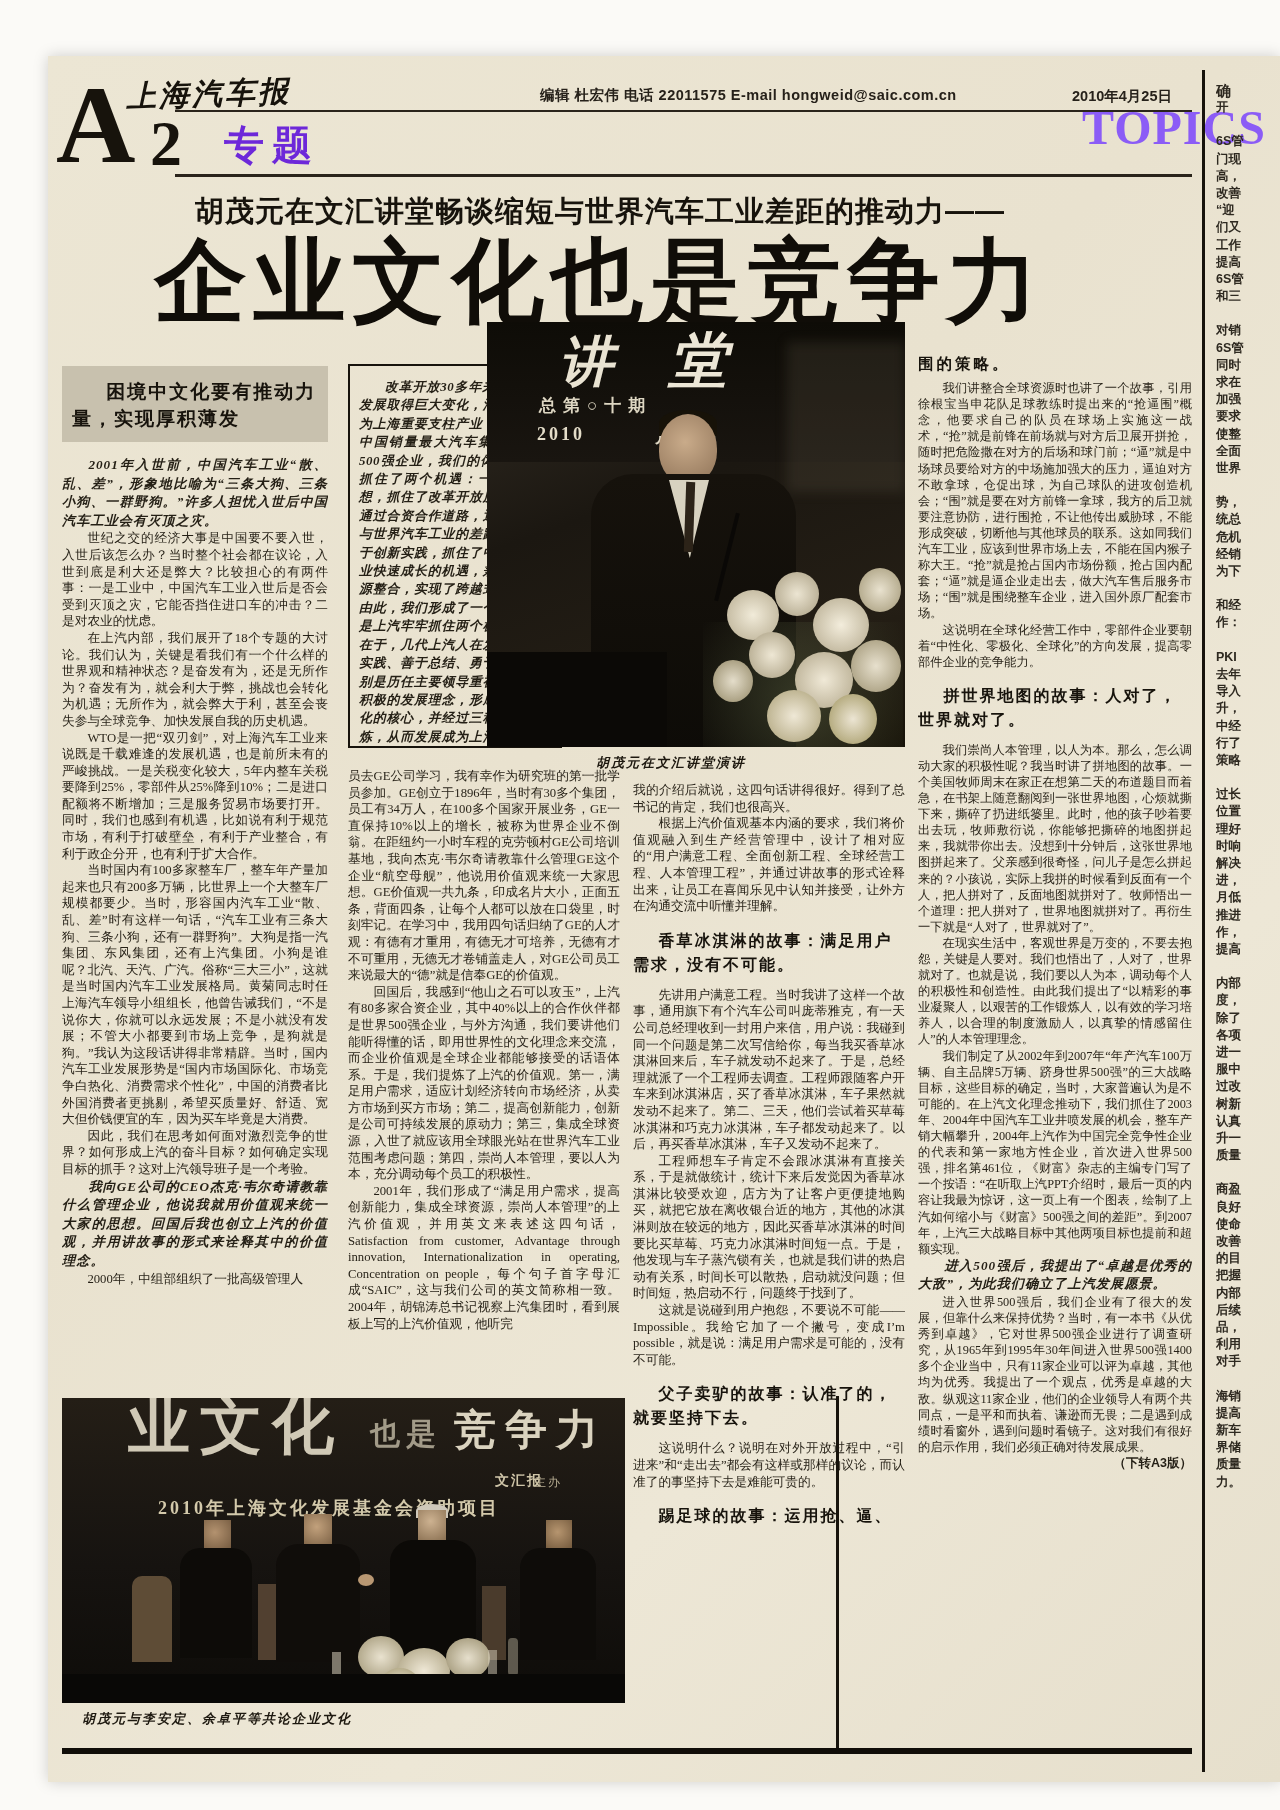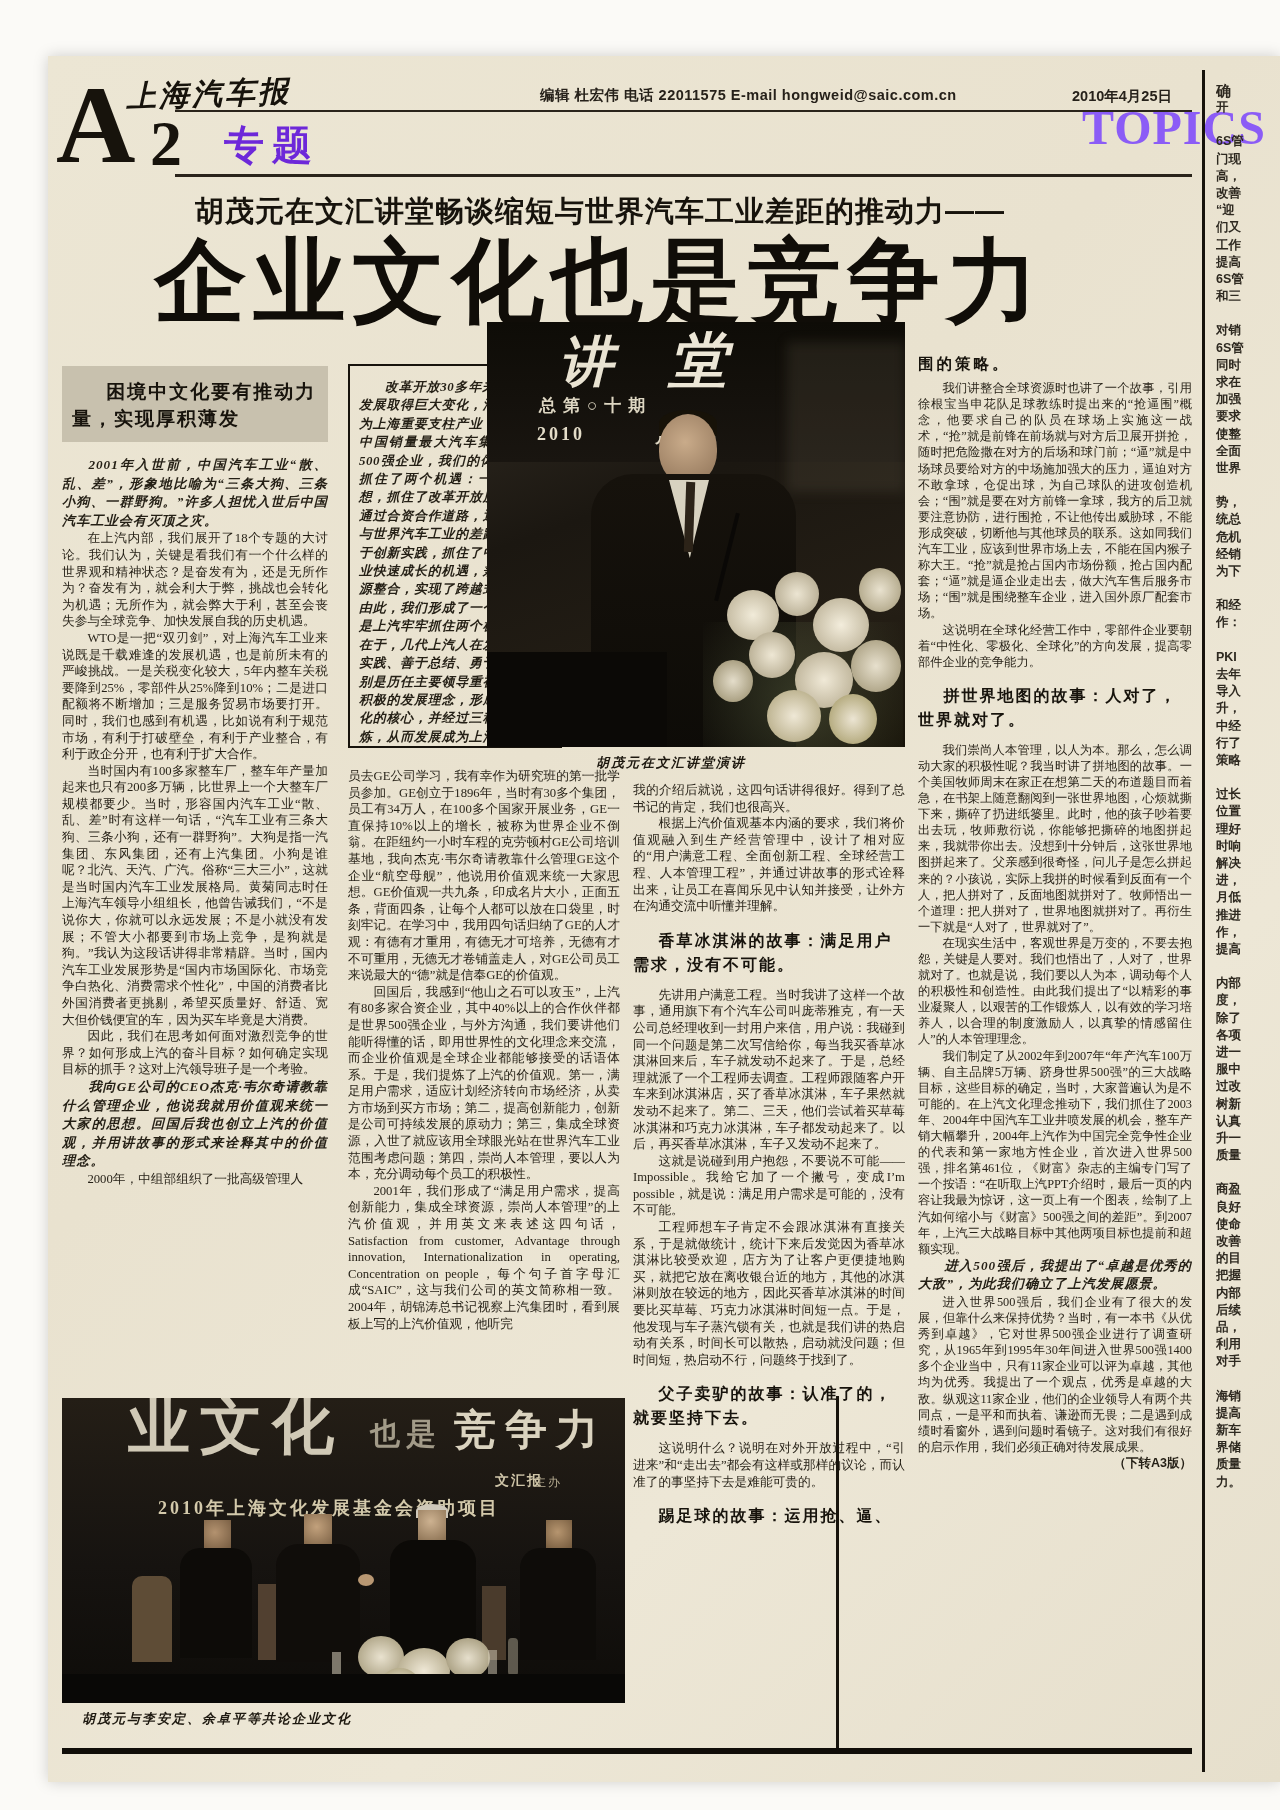--- a/index.html
+++ b/index.html
@@ -148,20 +148,21 @@
 <div class="abs hline hlineA"></div>
 <div class="abs topics">TOPICS</div>
 <div class="abs hline hlineB"></div>
 
 <div class="abs kicker">胡茂元在文汇讲堂畅谈缩短与世界汽车工业差距的推动力——</div>
 <div class="abs maintitle">企业文化也是竞争力</div>
 
 <div class="abs col" style="left:62px;top:366px;width:266px;height:1028px;">
   <div class="graybox">困境中文化要有推动力量，实现厚积薄发</div>
   <p class="kai para">2001年入世前，中国汽车工业“散、乱、差”，形象地比喻为“三条大狗、三条小狗、一群野狗。”许多人担忧入世后中国汽车工业会有灭顶之灾。</p>
+  <p class="para">世纪之交的经济大事是中国要不要入世，入世后该怎么办？当时整个社会都在议论，入世到底是利大还是弊大？比较担心的有两件事：一是工业中，中国汽车工业入世后是否会受到灭顶之灾，它能否挡住进口车的冲击？二是对农业的忧虑。</p>
   <p class="para">在上汽内部，我们展开了18个专题的大讨论。我们认为，关键是看我们有一个什么样的世界观和精神状态？是奋发有为，还是无所作为？奋发有为，就会利大于弊，挑战也会转化为机遇；无所作为，就会弊大于利，甚至会丧失参与全球竞争、加快发展自我的历史机遇。</p>
   <p class="para">WTO是一把“双刃剑”，对上海汽车工业来说既是千载难逢的发展机遇，也是前所未有的严峻挑战。一是关税变化较大，5年内整车关税要降到25%，零部件从25%降到10%；二是进口配额将不断增加；三是服务贸易市场要打开。同时，我们也感到有机遇，比如说有利于规范市场，有利于打破壁垒，有利于产业整合，有利于政企分开，也有利于扩大合作。</p>
   <p class="para">当时国内有100多家整车厂，整车年产量加起来也只有200多万辆，比世界上一个大整车厂规模都要少。当时，形容国内汽车工业“散、乱、差”时有这样一句话，“汽车工业有三条大狗、三条小狗，还有一群野狗”。大狗是指一汽集团、东风集团，还有上汽集团。小狗是谁呢？北汽、天汽、广汽。俗称“三大三小”，这就是当时国内汽车工业发展格局。黄菊同志时任上海汽车领导小组组长，他曾告诫我们，“不是说你大，你就可以永远发展；不是小就没有发展；不管大小都要到市场上竞争，是狗就是狗。”我认为这段话讲得非常精辟。当时，国内汽车工业发展形势是“国内市场国际化、市场竞争白热化、消费需求个性化”，中国的消费者比外国消费者更挑剔，希望买质量好、舒适、宽大但价钱便宜的车，因为买车毕竟是大消费。</p>
   <p class="para">因此，我们在思考如何面对激烈竞争的世界？如何形成上汽的奋斗目标？如何确定实现目标的抓手？这对上汽领导班子是一个考验。</p>
   <p class="kai para">我向GE公司的CEO杰克·韦尔奇请教靠什么管理企业，他说我就用价值观来统一大家的思想。回国后我也创立上汽的价值观，并用讲故事的形式来诠释其中的价值理念。</p>
   <p class="para">2000年，中组部组织了一批高级管理人</p>
 </div>
 
 <div class="abs boxed" style="left:348px;top:364px;width:192px;height:356px;">
   <span class="para" style="display:block;">改革开放30多年来，上汽的发展取得巨大变化，汽车工业成为上海重要支柱产业，上汽成为中国销量最大汽车集团和世界500强企业，我们的体会主要是抓住了两个机遇：一是解放思想，抓住了改革开放历史机遇，通过合资合作道路，迅速缩短了与世界汽车工业的差距；二是勇于创新实践，抓住了中国汽车工业快速成长的机遇，兼并重组资源整合，实现了跨越式的发展。由此，我们形成了一个共识：就是上汽牢牢抓住两个机遇的关键在于，几代上汽人在发展中敢于实践、善于总结、勇于创新，特别是历任主要领导重视和创建了积极的发展理念，形成了企业文化的核心，并经过三种境地的磨炼，从而发展成为上汽文化的核心理念。</span>
@@ -199,22 +200,22 @@
   <div class="flower fl9"></div>
   <div class="flower fl10"></div>
 </div>
 <div class="abs caption cap1">胡茂元在文汇讲堂演讲</div>
 
 <div class="abs col" style="left:633px;top:782px;width:272px;height:964px;">
   <p>我的介绍后就说，这四句话讲得很好。得到了总书记的肯定，我们也很高兴。</p>
   <p class="para">根据上汽价值观基本内涵的要求，我们将价值观融入到生产经营管理中，设计了相对应的“用户满意工程、全面创新工程、全球经营工程、人本管理工程”，并通过讲故事的形式诠释出来，让员工在喜闻乐见中认知并接受，让外方在沟通交流中听懂并理解。</p>
   <div class="storyhead">香草冰淇淋的故事：满足用户需求，没有不可能。</div>
   <p class="para">先讲用户满意工程。当时我讲了这样一个故事，通用旗下有个汽车公司叫庞蒂雅克，有一天公司总经理收到一封用户来信，用户说：我碰到同一个问题是第二次写信给你，每当我买香草冰淇淋回来后，车子就发动不起来了。于是，总经理就派了一个工程师去调查。工程师跟随客户开车来到冰淇淋店，买了香草冰淇淋，车子果然就发动不起来了。第二、三天，他们尝试着买草莓冰淇淋和巧克力冰淇淋，车子都发动起来了。以后，再买香草冰淇淋，车子又发动不起来了。</p>
+  <p class="para">工程师想车子肯定不会跟冰淇淋有直接关系，于是就做统计，统计下来后发觉因为香草冰淇淋比较受欢迎，店方为了让客户更便捷地购买，就把它放在离收银台近的地方，其他的冰淇淋则放在较远的地方，因此买香草冰淇淋的时间要比买草莓、巧克力冰淇淋时间短一点。于是，他发现与车子蒸汽锁有关，也就是我们讲的热启动有关系，时间长可以散热，启动就没问题；但时间短，热启动不行，问题终于找到了。</p>
   <p class="para">这就是说碰到用户抱怨，不要说不可能——Impossible。我给它加了一个撇号，变成I’m possible，就是说：满足用户需求是可能的，没有不可能。</p>
-  <p class="para">工程师想车子肯定不会跟冰淇淋有直接关系，于是就做统计，统计下来后发觉因为香草冰淇淋比较受欢迎，店方为了让客户更便捷地购买，就把它放在离收银台近的地方，其他的冰淇淋则放在较远的地方，因此买香草冰淇淋的时间要比买草莓、巧克力冰淇淋时间短一点。于是，他发现与车子蒸汽锁有关，也就是我们讲的热启动有关系，时间长可以散热，启动就没问题；但时间短，热启动不行，问题终于找到了。</p>
   <div class="storyhead">父子卖驴的故事：认准了的，就要坚持下去。</div>
   <p class="para">这说明什么？说明在对外开放过程中，“引进来”和“走出去”都会有这样或那样的议论，而认准了的事坚持下去是难能可贵的。</p>
   <div class="storyhead">踢足球的故事：运用抢、逼、</div>
 </div>
 
 <div class="abs col" style="left:918px;top:356px;width:274px;height:1390px;font-size:12.3px;line-height:16.1px;">
   <div class="leadbold">围的策略。</div>
   <p class="para">我们讲整合全球资源时也讲了一个故事，引用徐根宝当申花队足球教练时提出来的“抢逼围”概念，他要求自己的队员在球场上实施这一战术，“抢”就是前锋在前场就与对方后卫展开拼抢，随时把危险撒在对方的后场和球门前；“逼”就是中场球员要给对方的中场施加强大的压力，逼迫对方不敢拿球，仓促出球，为自己球队的进攻创造机会；“围”就是要在对方前锋一拿球，我方的后卫就要注意协防，进行围抢，不让他传出威胁球，不能形成突破，切断他与其他球员的联系。这如同我们汽车工业，应该到世界市场上去，不能在国内猴子称大王。“抢”就是抢占国内市场份额，抢占国内配套；“逼”就是逼企业走出去，做大汽车售后服务市场；“围”就是围绕整车企业，进入国外原厂配套市场。</p>
   <p class="para">这说明在全球化经营工作中，零部件企业要朝着“中性化、零极化、全球化”的方向发展，提高零部件企业的竞争能力。</p>
   <div class="storyhead">拼世界地图的故事：人对了，世界就对了。</div>

